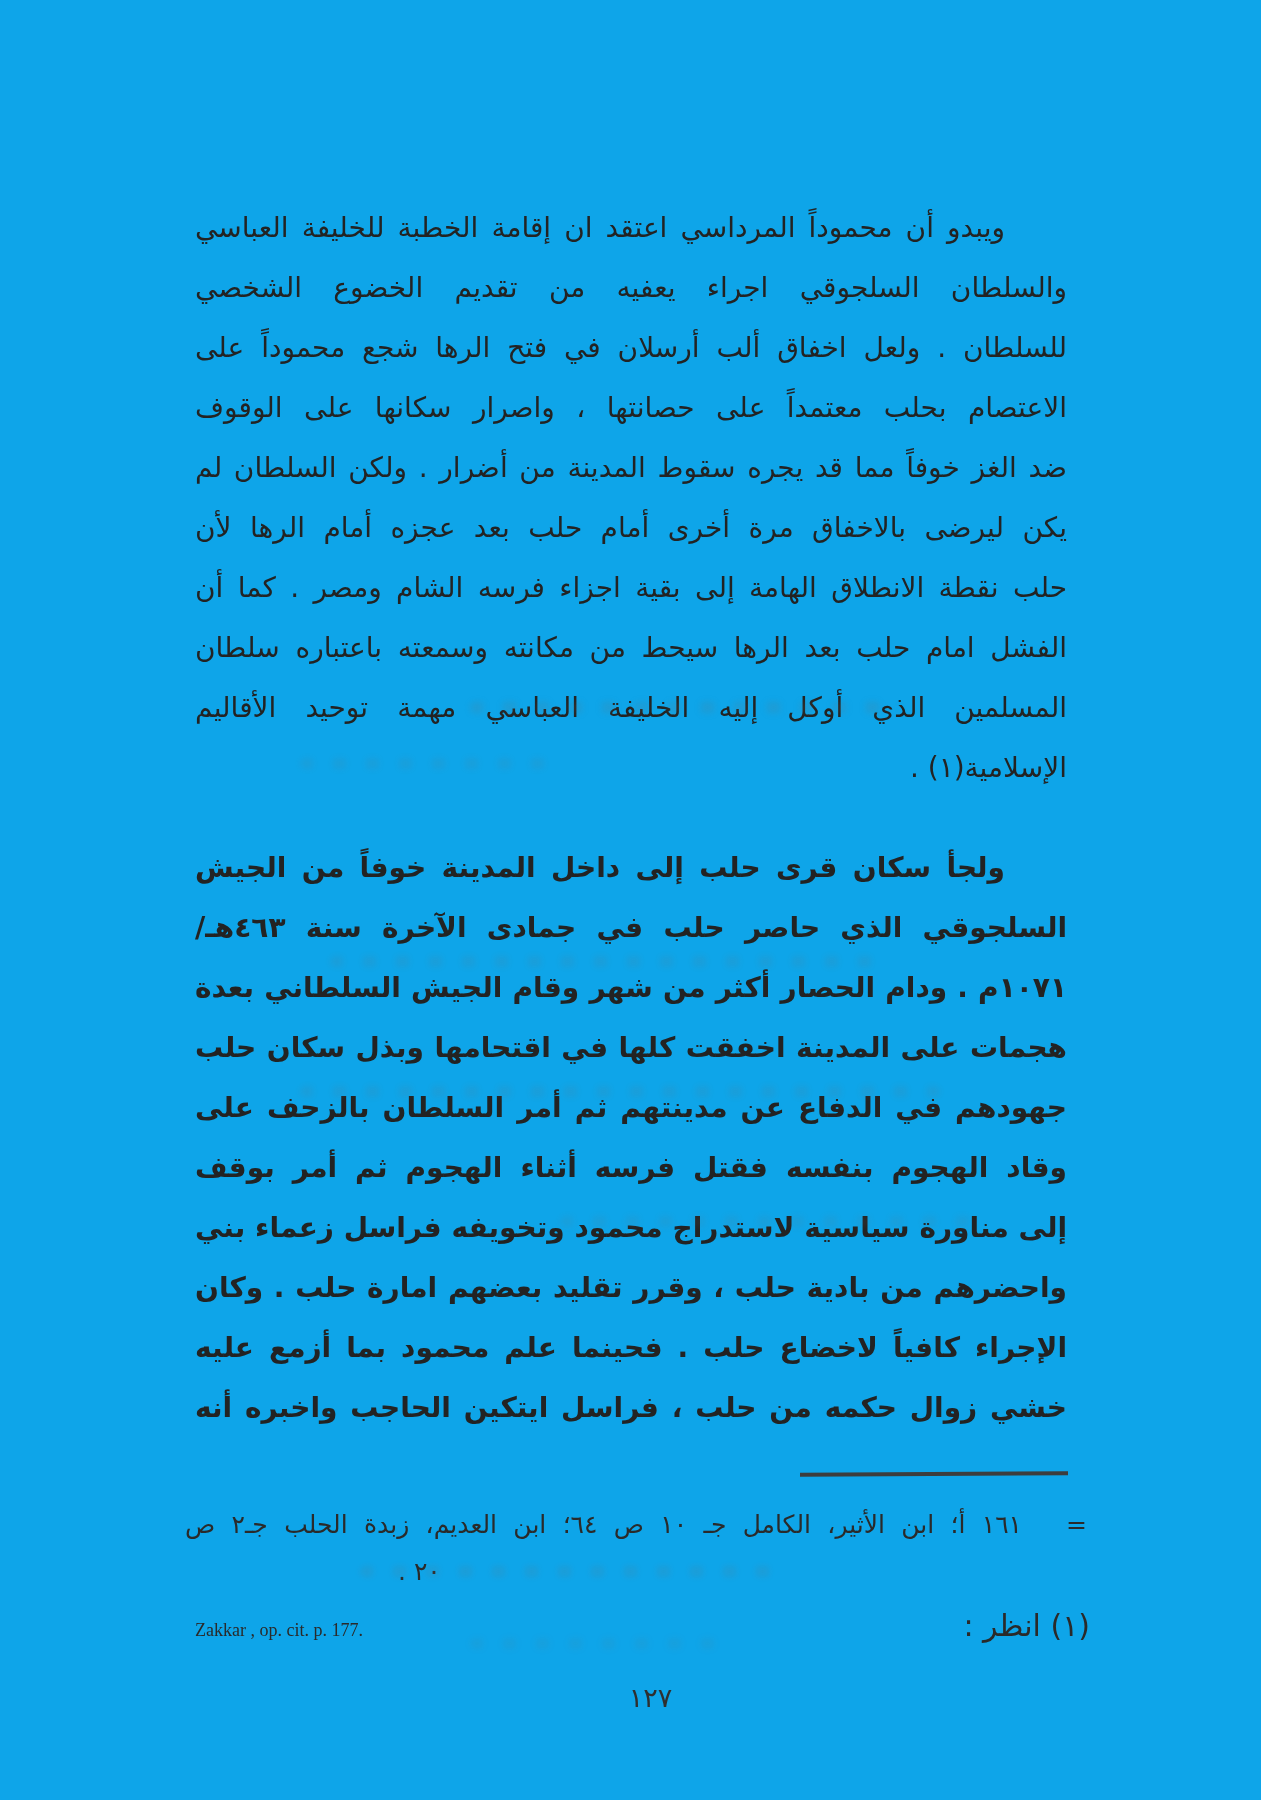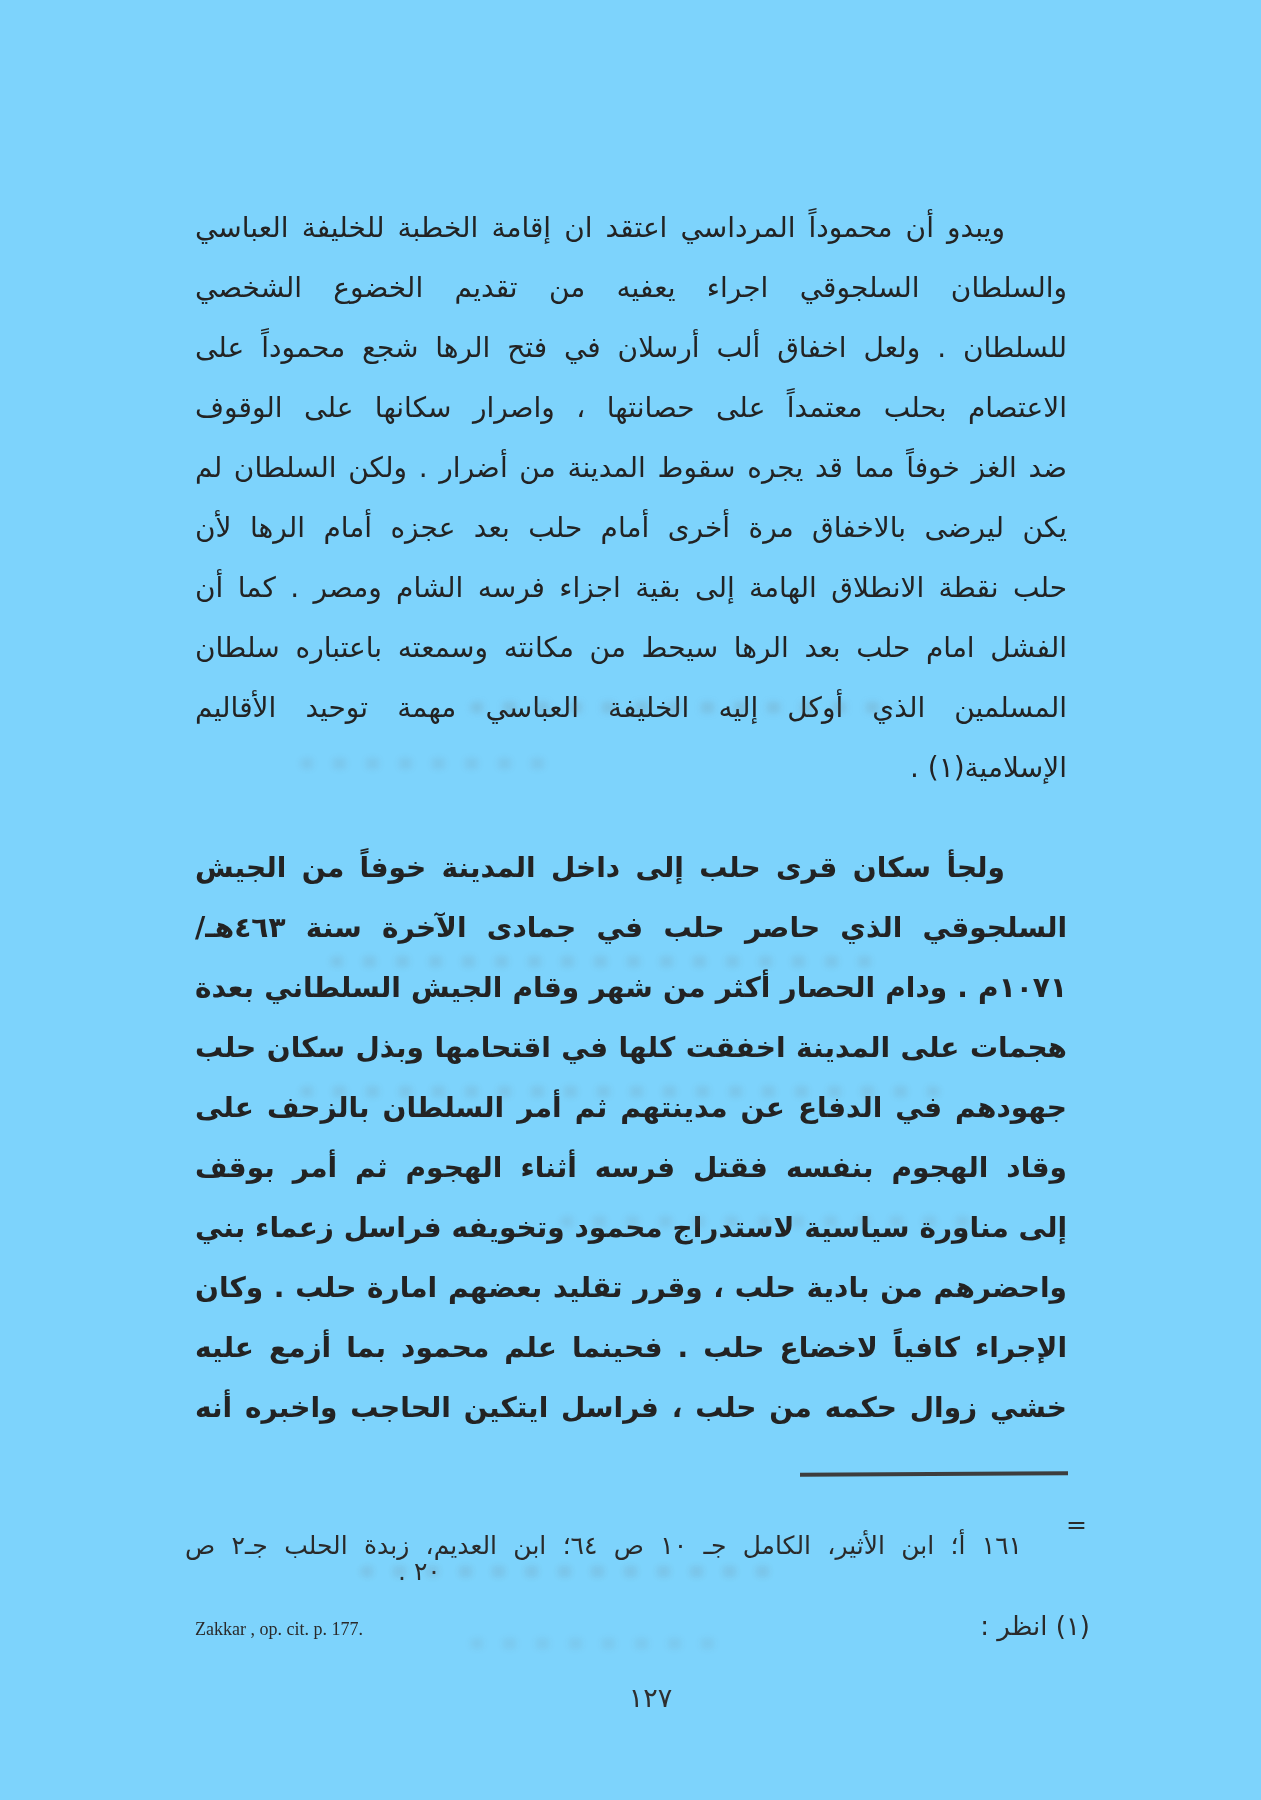--- a/index.html
+++ b/index.html
@@ -4,21 +4,21 @@
 <style>
   html,body { margin:0; padding:0; }
   body {
     width:1261px; height:1800px;
     background:#ffffff;
     font-family:"DejaVu Sans", sans-serif;
   }
   .page {
     position:relative;
     width:1261px; height:1800px;
-    background:#7dd3fc;
+    background:#0ea5e9;
     overflow:hidden;
     color:#262626;
   }
   
   .text-block {
     position:absolute;
     top:198px; right:194px;
     width:872px;
     direction:rtl;
     font-size:28px;
@@ -54,41 +54,40 @@
     gap:44px;
     font-size:25px;
     line-height:46px;
     color:#2a2a2a;
   }
   .fn-eq { flex:0 0 auto; }
   .fn-text {
     flex:1 1 auto;
     text-align:justify;
     text-align-last:justify;
-    margin-top:21px;
   }
   .fn-line2 {
     position:absolute;
     left:398px; top:1552px;
     direction:rtl;
     font-size:25px;
     line-height:40px;
     color:#2a2a2a;
   }
   .fn-note {
     position:absolute;
     top:1604px; left:195px; right:171px;
     direction:rtl;
     display:flex;
     justify-content:space-between;
     align-items:baseline;
     line-height:44px;
   }
   .fn-label {
-    font-size:26px;
+    font-size:30px;
     color:#2a2a2a;
   }
   .fn-ref {
     direction:ltr;
     font-family:"Liberation Serif", serif;
     font-size:18px;
     color:#2a2a2a;
   }
   
   .page-number {

